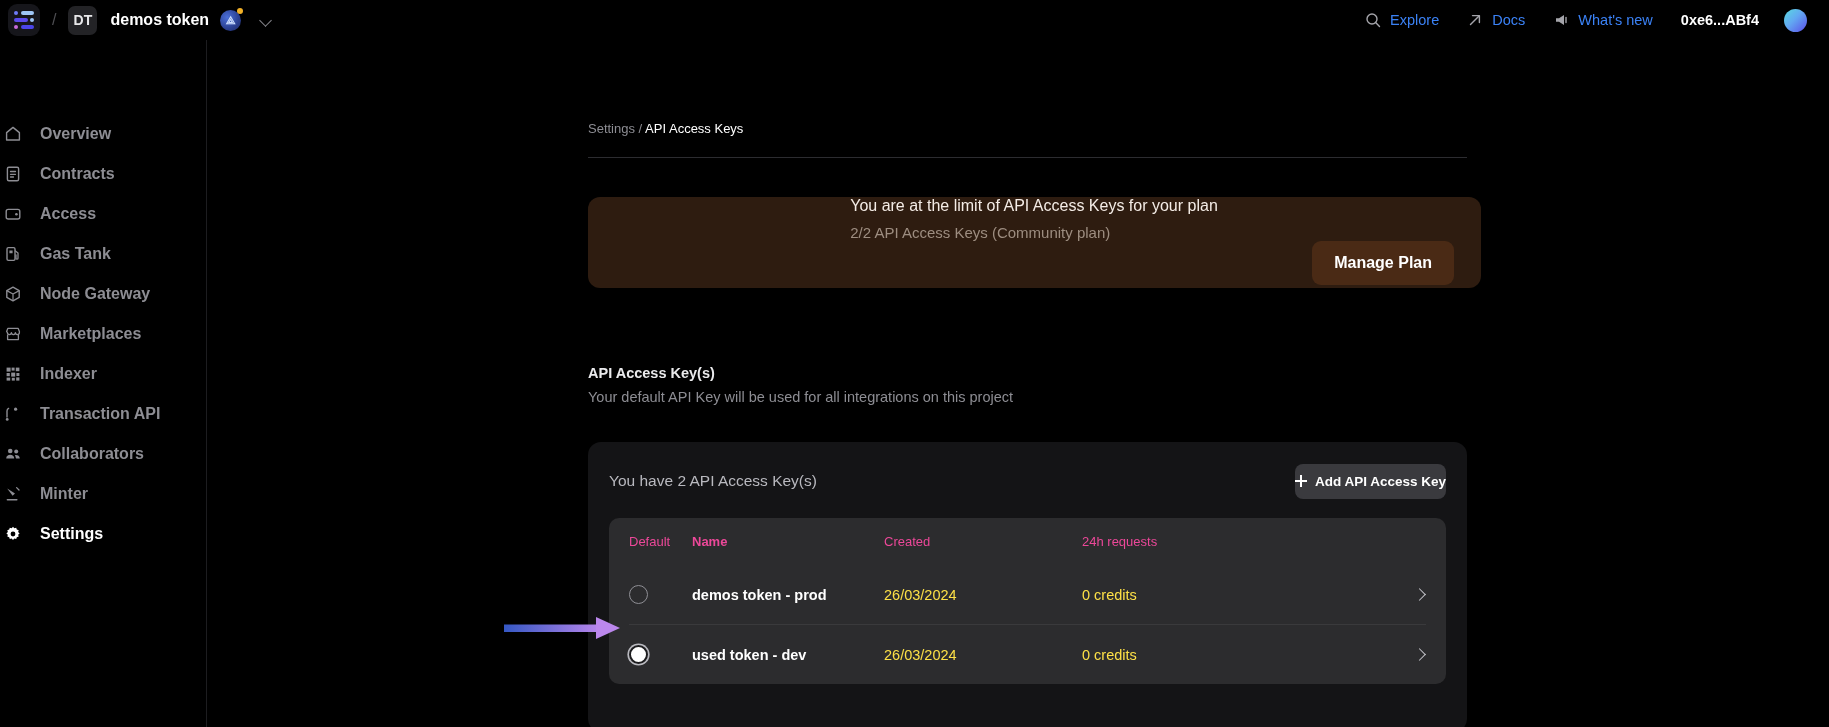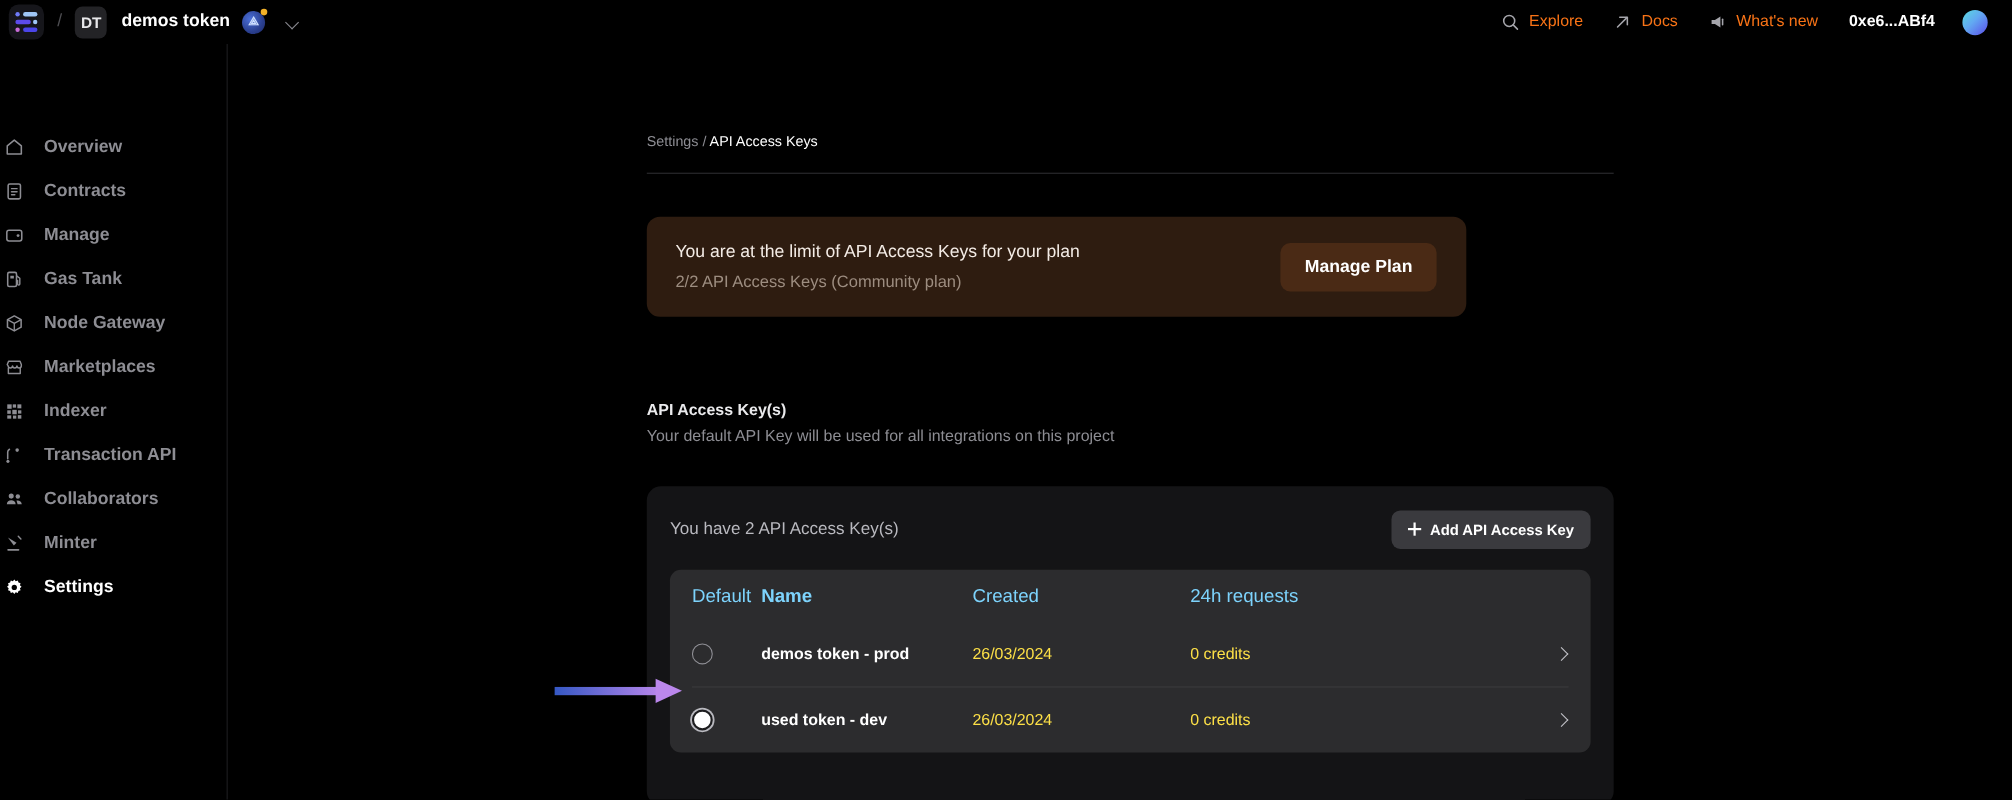--- a/index.html
+++ b/index.html
@@ -57,21 +57,21 @@
     margin-left: 18px; width: 15px; height: 15px; position: relative; flex: none;
   }
   .chev-down::before {
     content: ""; position: absolute; left: 2px; top: 3px;
     width: 8px; height: 8px; border-right: 1.6px solid #8a8a90; border-bottom: 1.6px solid #8a8a90;
     transform: rotate(45deg);
   }
   .tb-right { margin-left: auto; display: flex; align-items: center; gap: 28px; }
   .tb-item {
     display: flex; align-items: center; gap: 9px;
-    color: #f97316; font-size: 14.5px; white-space: nowrap;
+    color: #3b82f6; font-size: 14.5px; white-space: nowrap;
   }
   .tb-item.addr { color: #fff; font-weight: 700; gap: 13px; }
   .ico { width: 16px; height: 16px; display: block; flex: none; }
   .wallet-dot {
     width: 23px; height: 23px; border-radius: 50%; margin-left: 12px; flex: none;
     background: linear-gradient(135deg, #5adbe0 0%, #62a8f2 45%, #5b4de8 100%);
   }
 
   
   .sidebar {
@@ -94,23 +94,23 @@
     font-size: 13px; color: #ffffff;
   }
   .crumb .muted { color: #8d8d93; }
   .crumb-rule {
     position: absolute; left: 381px; top: 117px; width: 879px; height: 1px;
     background: #2c2c30;
   }
 
   
   .banner {
-    position: absolute; left: 381px; top: 157px; width: 745px; height: 91px;
+    position: absolute; left: 381px; top: 157px; width: 893px; height: 91px;
     background: #2e1c10; border-radius: 12px;
-    display: flex; align-items: center; padding: 0 27px 0 26px;
+    display: flex; align-items: center; padding: 0 27px 0 26px; flex-direction: column;
   }
   .banner-title { color: #f4ece6; font-size: 16px; font-weight: 400; }
   .banner-sub { color: #9d8d80; font-size: 15px; margin-top: 9px; }
   .manage-btn {
     margin-left: auto; background: #4a2a15; color: #ffffff;
     font-size: 16px; font-weight: 700; border: none; border-radius: 9px;
     padding: 13px 22px; cursor: pointer; white-space: nowrap;
   }
 
   
@@ -126,42 +126,42 @@
   
   .keys-card {
     position: absolute; left: 381px; top: 402px; width: 879px; height: 290px;
     background: #141416; border-radius: 13px; padding: 21px 21px 0 21px;
   }
   .keys-head { display: flex; align-items: center; height: 36px; }
   .keys-count { color: #b9b9bf; font-size: 15.5px; }
   .add-key-btn {
     margin-left: auto; display: flex; align-items: center; gap: 8px;
     background: #3a3a3e; color: #fff; font-size: 13.5px; font-weight: 700;
-    border: none; border-radius: 8px; padding: 10px 15px; cursor: pointer; white-space: nowrap;
+    border: none; border-radius: 8px; padding: 10px 0; cursor: pointer; white-space: nowrap;
   }
   .plus { width: 12px; height: 12px; position: relative; display: block; flex: none; }
   .plus::before, .plus::after {
     content: ""; position: absolute; background: #fff;
   }
   .plus::before { left: 0; top: 5px; width: 12px; height: 2px; }
   .plus::after  { top: 0; left: 5px; height: 12px; width: 2px; }
 
   .table {
     margin-top: 19px; background: #2c2c2e; border-radius: 10px; overflow: hidden;
   }
   .trow {
     display: flex; align-items: center; height: 59px; padding: 0 21px 0 20px;
   }
   .trow.header { height: 47px; }
   .c-default { width: 63px; flex: none; }
   .c-name    { width: 192px; flex: none; font-weight: bold; }
   .c-created { width: 198px; flex: none; }
   .c-req     { flex: 1; }
   .c-chev    { width: 24px; flex: none; display: flex; justify-content: flex-end; }
-  .th { color: #7dd3fc; font-size: 17px; }
+  .th { color: #ec4899; font-size: 13px; }
   .td { color: #fde047; font-size: 14.5px; }
   .td.name { color: #ffffff; font-weight: 700; }
   .divider { height: 1px; background: #3a3a3c; margin: 0 20px; }
 
   .radio {
     width: 19px; height: 19px; border-radius: 50%;
     border: 1.6px solid #8f8f95; background: transparent; display: block; cursor: pointer;
   }
   .radio.on {
     border: 2px solid #1d1d1f; background: #ffffff;
@@ -245,21 +245,21 @@
         <path d="M6.5 6.5 h5 M6.5 9.3 h5 M6.5 12 h3" stroke="#8d8d93" stroke-width="1.3" stroke-linecap="round"></path>
       </svg>
       <span>Contracts</span>
     </div>
 
     <div class="nav-item">
       <svg class="nav-ico" viewBox="0 0 18 18" fill="none">
         <rect x="2.2" y="4.4" width="13.6" height="9.6" rx="2" stroke="#8d8d93" stroke-width="1.4"></rect>
         <circle cx="12.4" cy="9.2" r="1.3" fill="#8d8d93"></circle>
       </svg>
-      <span>Manage</span>
+      <span>Access</span>
     </div>
 
     <div class="nav-item">
       <svg class="nav-ico" viewBox="0 0 18 18" fill="none">
         <rect x="3" y="2.6" width="8" height="12.8" rx="1.4" stroke="#8d8d93" stroke-width="1.4"></rect>
         <path d="M5.4 5.6 h3.2 v2.6 h-3.2 z" fill="#8d8d93"></path>
         <path d="M11.4 6 l2.6 2 v5.2 a1 1 0 0 1-2 0 V10" stroke="#8d8d93" stroke-width="1.3" stroke-linecap="round" stroke-linejoin="round"></path>
       </svg>
       <span>Gas Tank</span>
     </div>

